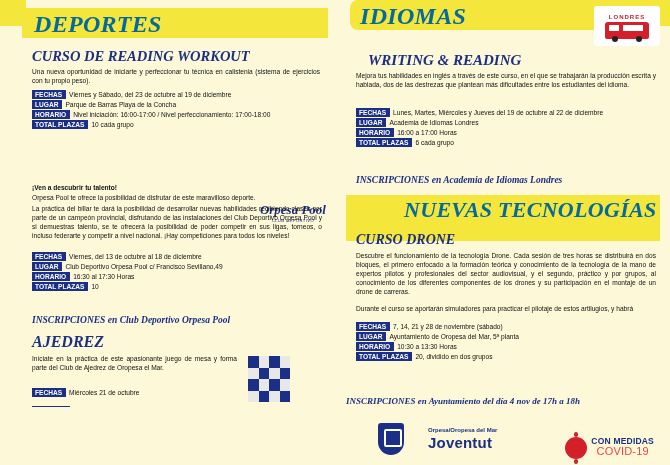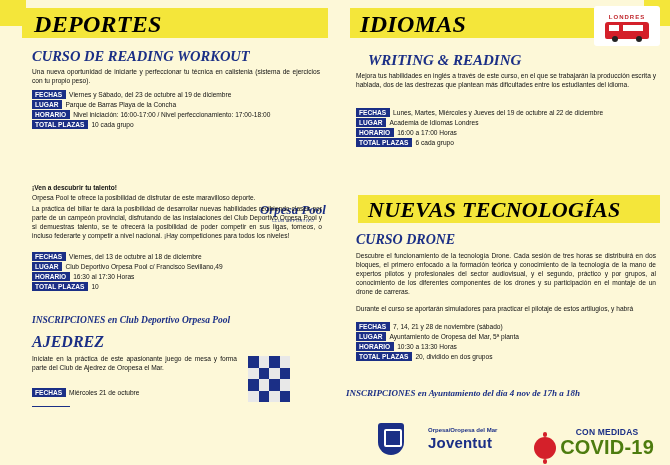--- a/index.html
+++ b/index.html
@@ -24,21 +24,21 @@
 
   .band{
     position:absolute;left:22px;right:8px;
     background:#f4e63a;
   }
 
   h1.sec{
     font-family:"Liberation Serif", serif;
     font-style:italic;
     font-weight:bold;
-    color:#000000;
+    color:#0369a1;
     margin:0;
     letter-spacing:.3px;
   }
   h2.course{
     font-family:"Liberation Serif", serif;
     font-style:italic;
     font-weight:bold;
     color:#1b2f86;
     margin:0;
   }
@@ -94,21 +94,21 @@
   }
   .shield{width:26px;height:32px;background:#1b2f86;border-radius:3px 3px 13px 13px;position:relative;}
   .shield:after{content:"";position:absolute;left:6px;top:6px;width:14px;height:14px;border:2px solid #fff;border-radius:2px;}
   .jov-txt{font-weight:bold;color:#1b2f86;font-size:15px;letter-spacing:.2px;}
   .jov-top{font-size:6px;color:#1b2f86;font-weight:bold;margin-bottom:1px;}
 
   .covid{
     position:absolute;right:16px;bottom:8px;text-align:center;
   }
   .covid-1{font-size:8.5px;font-weight:bold;color:#1b2f86;letter-spacing:.2px;}
-  .covid-2{font-size:20px;font-weight:bold;color:#4d7c0f;letter-spacing:.2px;line-height:1;}
+  .covid-2{font-size:11px;font-weight:normal;color:#ef4444;letter-spacing:.2px;line-height:1;}
   .virus{position:absolute;left:-26px;bottom:-2px;width:22px;height:22px;border-radius:50%;background:#d4202a;}
   .virus:before,.virus:after{content:"";position:absolute;background:#d4202a;}
   .virus:before{left:9px;top:-5px;width:4px;height:5px;border-radius:2px;}
   .virus:after{left:9px;bottom:-5px;width:4px;height:5px;border-radius:2px;}
 </style>
 </head>
 <body>
 
 <div class="page">
 
@@ -213,21 +213,21 @@
         <span class="lbl">LUGAR</span>
         <span class="val">Ayuntamiento de Oropesa del Mar</span>
       </div>
     </div>
 
     <p class="inscr" style="position:absolute;left:28px;top:443px;font-size:9px;">INSCRIPCIONES en Ayuntamiento miércoles 21 de octubre</p>
   </div>
 
   <div class="col colR">
 
-    <div class="band" style="left:12px;right:10px;top:8px;height:30px;">
+    <div class="band" style="left:12px;right:10px;top:0;height:30px;border-radius:8px;">
       <h1 class="sec" style="font-size:24px;padding:3px 0 0 10px;">IDIOMAS</h1>
     </div>
 
     <div class="logo-londres">
       <div class="londres-txt">LONDRES</div>
       <div class="bus">
         <span class="wheel" style="left:7px;"></span>
           <span class="wheel" style="right:7px;"></span>
       </div>
     </div>
@@ -247,22 +247,23 @@
       <div class="rowline">
         <span class="lbl">HORARIO</span>
         <span class="val">16:00 a 17:00 Horas</span>
       </div>
       <div class="rowline">
         <span class="lbl">TOTAL PLAZAS</span>
         <span class="val">6 cada grupo</span>
       </div>
     </div>
 
-
-    <div class="band" style="left:20px;right:10px;top:195px;height:28px;">
+    <p class="inscr" style="position:absolute;left:18px;top:175px;">INSCRIPCIONES en Academia de Idiomas Londres</p>
+
+    <div class="band" style="left:8px;right:10px;top:195px;height:46px;padding-left:48px;">
       <h1 class="sec" style="font-size:22px;padding:2px 0 0 10px;">NUEVAS TECNOLOGÍAS</h1>
     </div>
 
     <h2 class="course" style="position:absolute;left:18px;top:232px;font-size:14px;">CURSO DRONE</h2>
     <p class="desc" style="position:absolute;left:18px;top:252px;width:300px;">Descubre el funcionamiento de la tecnología Drone. Cada sesión de tres horas se distribuirá en dos bloques, el primero enfocado a la formación teórica y conocimiento de la tecnología de la mano de expertos pilotos y profesionales del sector audiovisual, y el segundo, práctico y por grupos, al conocimiento de los diferentes componentes de los drones y su participación en el montaje de un drone de carreras.</p>
     <p class="desc" style="position:absolute;left:18px;top:305px;width:300px;">Durante el curso se aportarán simuladores para practicar el pilotaje de estos artilugios, y habrá</p>
 
     <div style="position:absolute;left:18px;top:322px;width:300px;">
       <div class="rowline">
         <span class="lbl">FECHAS</span>
@@ -275,21 +276,21 @@
       <div class="rowline">
         <span class="lbl">HORARIO</span>
         <span class="val">10:30 a 13:30 Horas</span>
       </div>
       <div class="rowline">
         <span class="lbl">TOTAL PLAZAS</span>
         <span class="val">20, dividido en dos grupos</span>
       </div>
     </div>
 
-    <p class="inscr" style="position:absolute;left:8px;top:388px;font-size:9px;">INSCRIPCIONES en Ayuntamiento del día 4 nov de 17h a 18h</p>
+    <p class="inscr" style="position:absolute;left:8px;top:396px;font-size:9px;">INSCRIPCIONES en Ayuntamiento del día 4 nov de 17h a 18h</p>
   </div>
 
   <div class="footer">
     <div class="joventut">
       <div class="shield"></div>
       <div>
         <div class="jov-top">Orpesa/Oropesa del Mar</div>
         <div class="jov-txt">Joventut</div>
       </div>
     </div>

